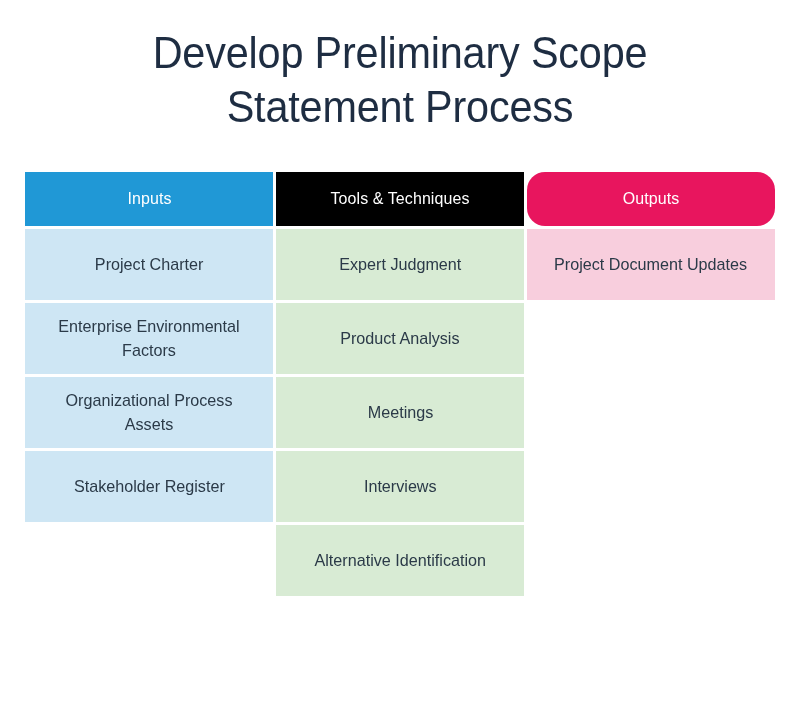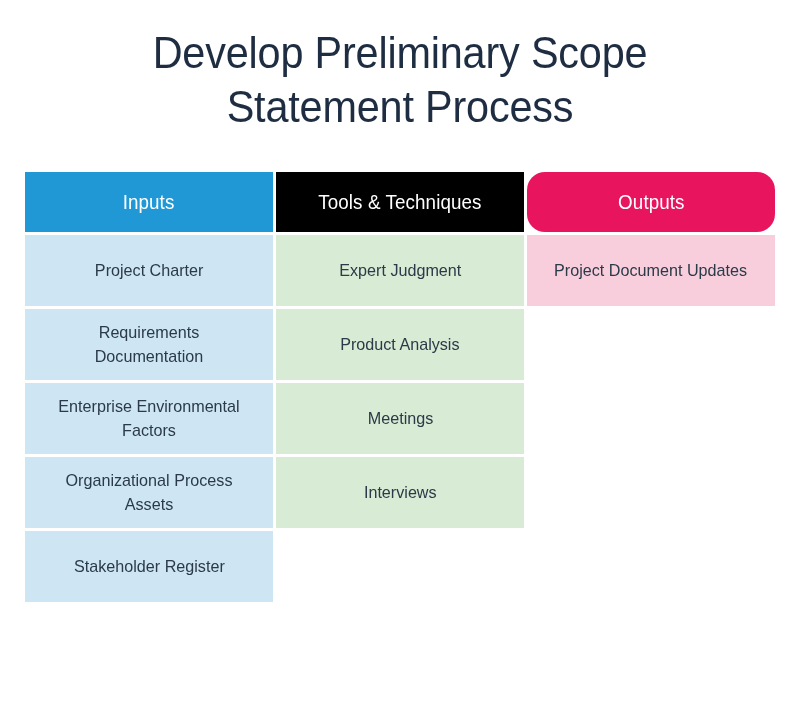--- a/index.html
+++ b/index.html
@@ -56,26 +56,26 @@
   }
 
   .column {
     width: 248px;
     display: flex;
     flex-direction: column;
     gap: 3px;
   }
 
   .col-header {
-    height: 60px;
+    height: 54px;
     display: flex;
     align-items: center;
     justify-content: center;
     color: #ffffff;
-    font-size: 20px;
+    font-size: 17px;
     font-weight: 400;
     letter-spacing: 0.1px;
     text-align: center;
     box-sizing: border-box;
     padding: 0 6px;
   }
   .col-header .hdr-text {
     display: block;
     transform: scaleX(0.94);
     transform-origin: center center;
@@ -124,23 +124,20 @@
   <div class="matrix">
 
     <div class="column col-inputs">
       <div class="col-header">
         <span class="hdr-text">Inputs</span>
       </div>
       <div class="cell">
         <span class="cell-text">Project Charter</span>
       </div>
       <div class="cell">
-        <span class="cell-text">Requirements Documentation</span>
-      </div>
-      <div class="cell">
         <span class="cell-text">Enterprise Environmental Factors</span>
       </div>
       <div class="cell">
         <span class="cell-text">Organizational Process Assets</span>
       </div>
       <div class="cell">
         <span class="cell-text">Stakeholder Register</span>
       </div>
     </div>
 
@@ -153,20 +150,23 @@
       </div>
       <div class="cell">
         <span class="cell-text">Product Analysis</span>
       </div>
       <div class="cell">
         <span class="cell-text">Meetings</span>
       </div>
       <div class="cell">
         <span class="cell-text">Interviews</span>
       </div>
+      <div class="cell">
+        <span class="cell-text">Alternative Identification</span>
+      </div>
     </div>
 
     <div class="column col-outputs">
       <div class="col-header">
         <span class="hdr-text">Outputs</span>
       </div>
       <div class="cell">
         <span class="cell-text">Project Document Updates</span>
       </div>
     </div>

